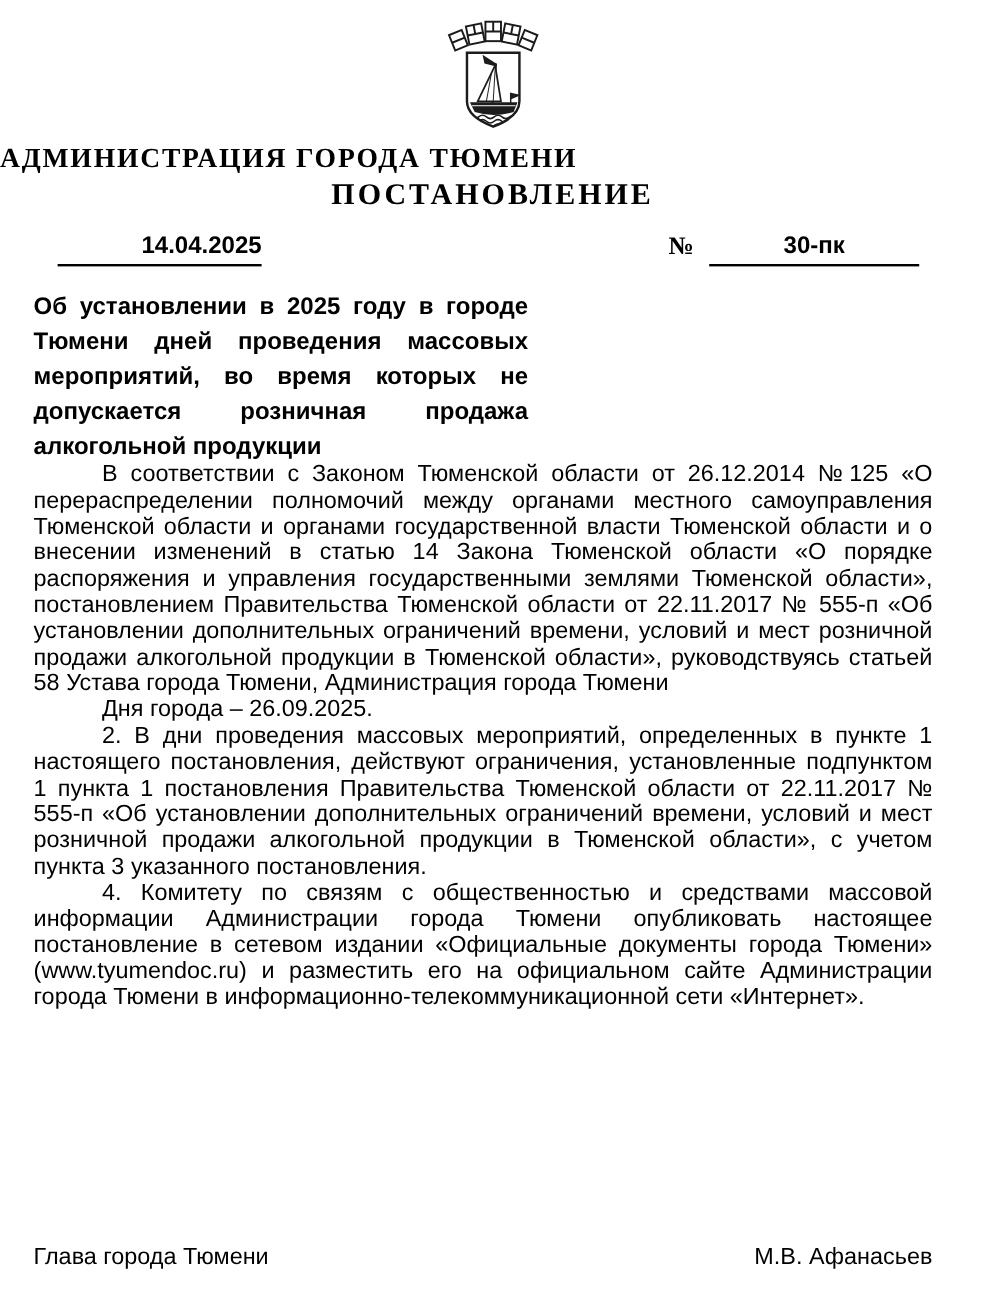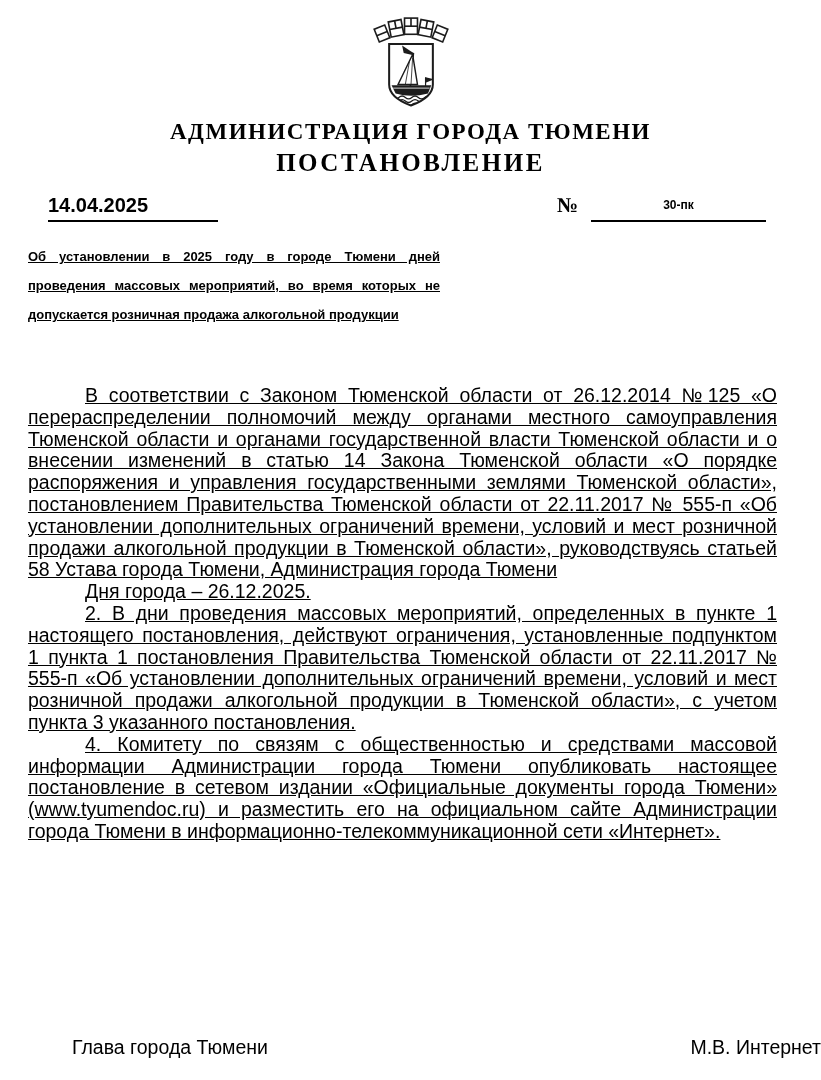--- a/index.html
+++ b/index.html
@@ -22,21 +22,21 @@
     transform: translateX(-50%);
     width: 92px;
     height: 102px;
   }
   
   .org-name {
     position: absolute;
     top: 119px;
     left: 0;
     width: 100%;
-    text-align: center;
+    text-align: left;
     font-family: "Liberation Serif", serif;
     font-weight: bold;
     font-size: 23px;
     letter-spacing: 1.5px;
     white-space: nowrap;
   }
   .doc-type {
     position: absolute;
     top: 149px;
     left: 0;
@@ -49,78 +49,75 @@
     white-space: nowrap;
   }
   
   .meta-row { position: absolute; top: 192px; left: 0; width: 100%; height: 32px; }
   .date-field {
     position: absolute;
     left: 48px;
     width: 170px;
     height: 30px;
     border-bottom: 2px solid #000;
-    text-align: left;
+    text-align: right;
     font-weight: bold;
     font-size: 20px;
     line-height: 26px;
   }
   .number-label {
     position: absolute;
     left: 557px;
     top: 1px;
     font-weight: bold;
     font-size: 21px;
     font-family: "Liberation Serif", serif;
   }
   .number-field {
     position: absolute;
     left: 591px;
     width: 175px;
     height: 30px;
     border-bottom: 2px solid #000;
     text-align: center;
     font-weight: bold;
-    font-size: 12px;
+    font-size: 20px;
     line-height: 26px;
   }
   
   .doc-title {
     position: absolute;
     top: 242px;
     left: 28px;
     width: 412px;
     font-weight: bold;
-    font-size: 13px;
+    font-size: 20px;
     line-height: 29px;
     text-align: justify;
-    text-decoration: underline;
   }
   
   .doc-body {
     position: absolute;
     top: 385px;
     left: 28px;
     width: 749px;
     font-size: 19.5px;
     line-height: 21.8px;
     text-align: justify;
-    text-decoration: underline;
   }
   .doc-body p { text-indent: 57px; margin: 0; }
   
   .signature-row {
     position: absolute;
     top: 1036px;
     left: 28px;
     width: 749px;
     display: flex;
     justify-content: space-between;
     font-size: 19.5px;
-    margin-left: 44px;
   }
   .emblem-svg { display: block; width: 100%; height: 100%; }
 </style>
 </head>
 <body>
 
 <div class="page">
 
   <div class="emblem-wrap">
     <svg class="emblem-svg" viewBox="0 0 110 126" xmlns="http://www.w3.org/2000/svg">
@@ -183,23 +180,23 @@
   <div class="meta-row">
     <div class="date-field">14.04.2025</div>
     <div class="number-label">№</div>
     <div class="number-field">30-пк</div>
   </div>
 
   <div class="doc-title">Об установлении в 2025 году в городе Тюмени дней проведения массовых мероприятий, во время которых не допускается розничная продажа алкогольной продукции</div>
 
   <div class="doc-body">
     <p>В соответствии с Законом Тюменской области от 26.12.2014 №125 «О перераспределении полномочий между органами местного самоуправления Тюменской области и органами государственной власти Тюменской области и о внесении изменений в статью 14 Закона Тюменской области «О порядке распоряжения и управления государственными землями Тюменской области», постановлением Правительства Тюменской области от 22.11.2017 № 555-п «Об установлении дополнительных ограничений времени, условий и мест розничной продажи алкогольной продукции в Тюменской области», руководствуясь статьей 58 Устава города Тюмени, Администрация города Тюмени</p>
-    <p>Дня города – 26.12.2025.</p>
+    <p>Дня города – 26.09.2025.</p>
     <p>2. В дни проведения массовых мероприятий, определенных в пункте 1 настоящего постановления, действуют ограничения, установленные подпунктом 1 пункта 1 постановления Правительства Тюменской области от 22.11.2017 № 555-п «Об установлении дополнительных ограничений времени, условий и мест розничной продажи алкогольной продукции в Тюменской области», с учетом пункта 3 указанного постановления.</p>
     <p>4. Комитету по связям с общественностью и средствами массовой информации Администрации города Тюмени опубликовать настоящее постановление в сетевом издании «Официальные документы города Тюмени» (www.tyumendoc.ru) и разместить его на официальном сайте Администрации города Тюмени в информационно-телекоммуникационной сети «Интернет».</p>
   </div>
 
   <div class="signature-row">
     <span>Глава города Тюмени</span>
-    <span>М.В. Интернет</span>
+    <span>М.В. Афанасьев</span>
   </div>
 
 </div>
 
 </body></html>

